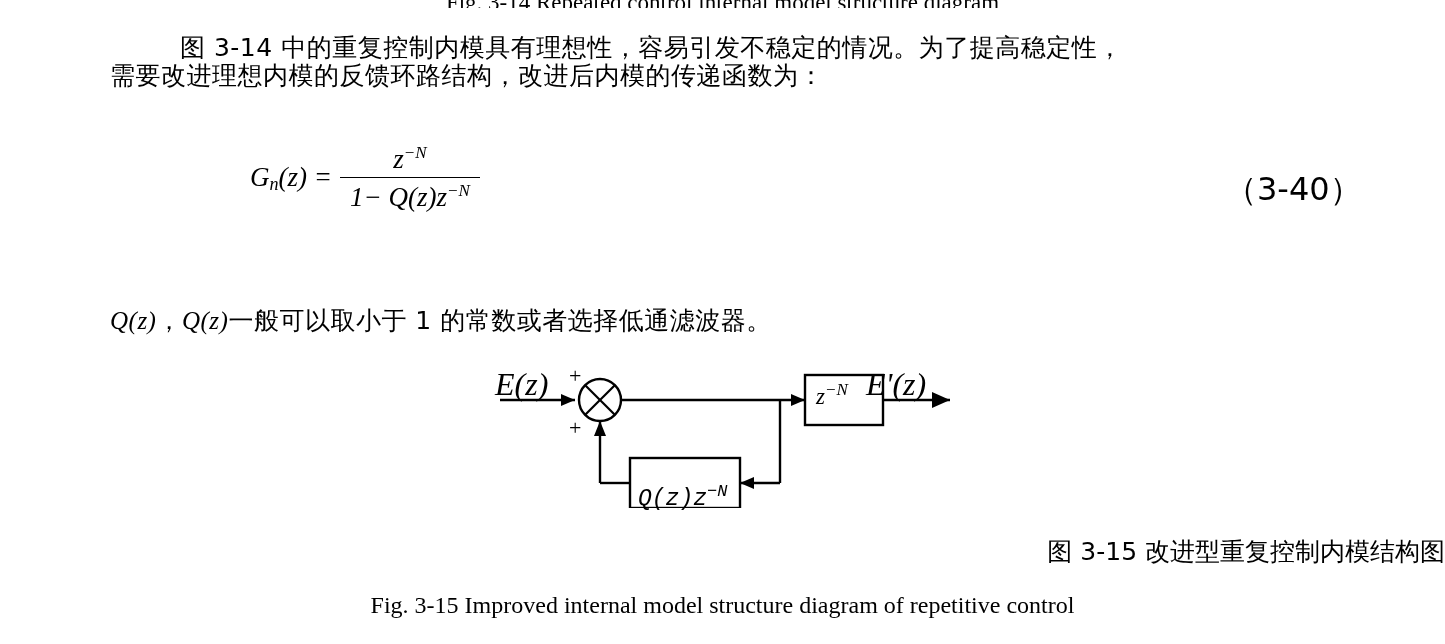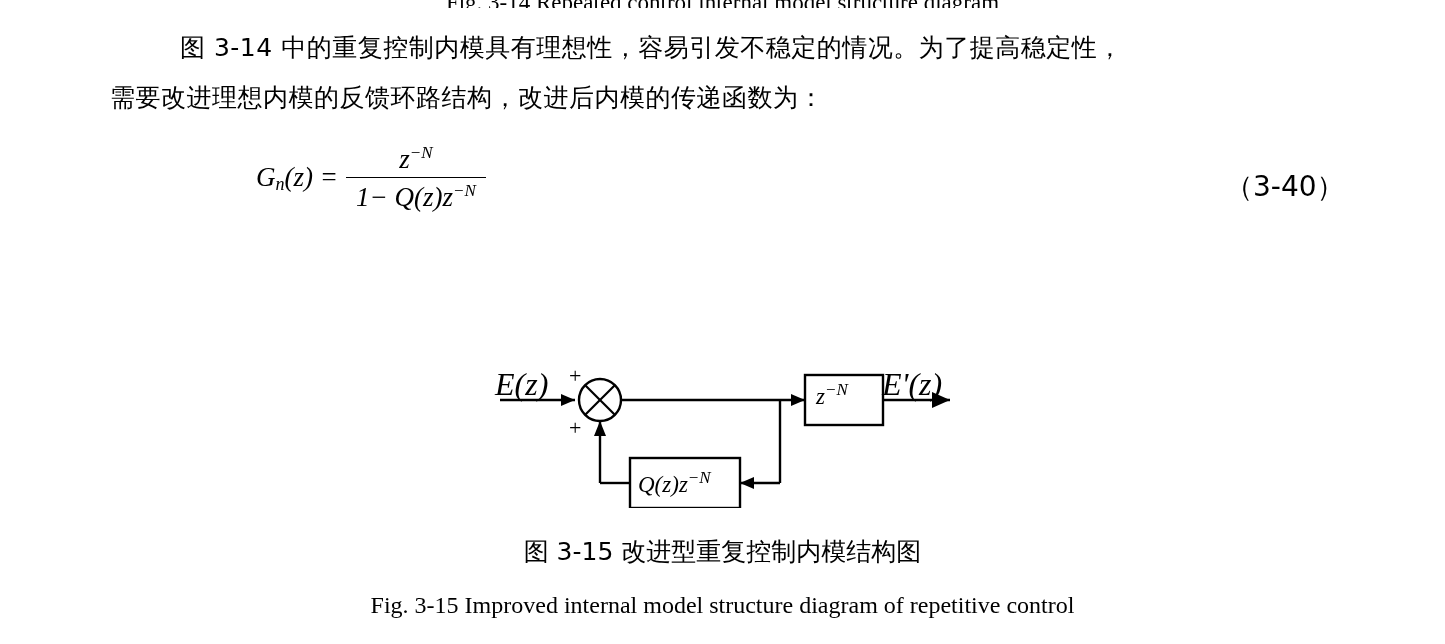--- a/index.html
+++ b/index.html
@@ -40,21 +40,21 @@
     position: absolute;
     font-family: "DejaVu Sans", sans-serif;
     font-size: 25px;
     line-height: 44px;
     color: #000;
     letter-spacing: 0.5px;
     white-space: nowrap;
     text-align: right;
   }
   .p1-l1 { top: 26px; left: 110px; }
-  .p1-l2 { top: 76px; left: 110px; }
+  .p1-l2 { top: 54px; left: 110px; }
   .p2-l1 { top: 255px; left: 110px; }
   .p2-l2 { top: 299px; left: 110px; }
 
   .indent { display: inline-block; width: 70px; }
 
   .mi { font-family: "Liberation Serif", serif; font-style: italic; }
 
   
   .equation {
     position: absolute;
@@ -62,21 +62,20 @@
     left: 250px;
     font-family: "Liberation Serif", serif;
     font-size: 27px;
     display: flex;
     align-items: center;
   }
   .eq-lhs {
     font-style: italic;
     font-size: 27px;
     white-space: nowrap;
-    margin-left: 6px;
   }
   .eq-lhs sub {
     font-size: 18px;
     font-style: italic;
     vertical-align: -4px;
   }
   .frac {
     display: inline-flex;
     flex-direction: column;
     align-items: center;
@@ -97,21 +96,21 @@
     font-style: italic;
     white-space: nowrap;
   }
   sup.exp { font-size: 17px; vertical-align: super; font-style: italic; }
 
   .eq-number {
     position: absolute;
     top: 168px;
     left: 1225px;
     font-family: "DejaVu Sans", sans-serif;
-    font-size: 28px;
+    font-size: 32px;
     white-space: nowrap;
   }
 
   
   .diagram {
     position: absolute;
     top: 358px;
     left: 470px;
     width: 500px;
     height: 150px;
@@ -119,33 +118,33 @@
   .diagram svg { display: block; }
 
   .dlabel {
     position: absolute;
     font-family: "Liberation Serif", serif;
     font-style: italic;
     font-size: 32px;
     white-space: nowrap;
   }
   .lbl-ez   { top: 8px;  left: 25px; }
-  .lbl-epz  { top: 8px;  left: 412px; }
+  .lbl-epz  { top: 8px;  left: 396px; }
   .sign-plus-1 { top: 5px; left: 99px; font-style: normal; font-size: 22px;}
   .sign-plus-2 { top: 57px; left: 99px; font-style: normal; font-size: 22px;}
   .box-zn { top: 22px; left: 346px; font-size: 23px; }
-  .box-qz { top: 110px; left: 168px; font-size: 23px; }
+  .box-qz { top: 124px; left: 168px; font-size: 23px; font-family: Liberation Mono, monospace; }
 
   
   .cap-cn {
     position: absolute;
     top: 535px;
     left: 0;
     width: 1445px;
-    text-align: center;
+    text-align: right;
     font-family: "DejaVu Sans", sans-serif;
     font-size: 25px;
     white-space: nowrap;
   }
   .cap-en {
     position: absolute;
     top: 592px;
     left: 0;
     width: 1445px;
     text-align: center;
@@ -167,20 +166,21 @@
   <div class="equation">
     <span class="eq-lhs"><span>G</span><sub>n</sub><span>(z) =</span></span>
     <span class="frac">
       <span class="num"><span>z</span><sup class="exp">−N</sup></span>
       <span class="bar"></span>
       <span class="den"><span>1− Q(z)z</span><sup class="exp">−N</sup></span>
     </span>
   </div>
   <div class="eq-number">（3-40）</div>
 
+  <div class="para p2-l2"><span class="mi">Q(z)</span><span>，</span><span class="mi">Q(z)</span><span>一般可以取小于 1 的常数或者选择低通滤波器。</span></div>
 
   <div class="diagram">
     <svg width="500" height="150" viewBox="0 0 500 150">
 
       <line x1="30" y1="42" x2="105" y2="42" stroke="#000" stroke-width="2.4"></line>
       <polygon points="105,42 91,36 91,48" fill="#000"></polygon>
 
       <circle cx="130" cy="42" r="21" fill="#fff" stroke="#000" stroke-width="2.4"></circle>
       <line x1="115.2" y1="27.2" x2="144.8" y2="56.8" stroke="#000" stroke-width="2.2"></line>
       <line x1="144.8" y1="27.2" x2="115.2" y2="56.8" stroke="#000" stroke-width="2.2"></line>

